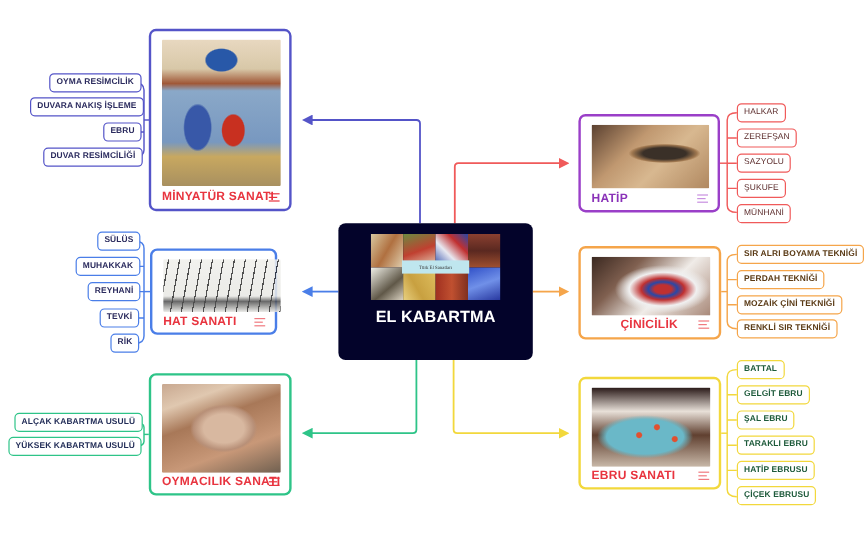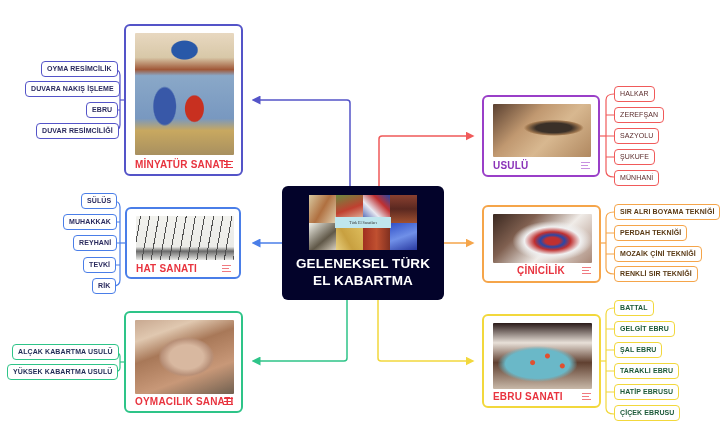--- a/index.html
+++ b/index.html
@@ -112,21 +112,20 @@
     <div style="background:linear-gradient(160deg,#6a8a40,#c04030 50%,#e8d8c0)"></div>
     <div style="background:linear-gradient(45deg,#2848a8,#e8e8f0 40%,#c03030 70%,#2848a8)"></div>
     <div style="background:linear-gradient(180deg,#8a4030,#5a2820 50%,#a05030)"></div>
     <div style="background:linear-gradient(140deg,#f0f0e8,#605848 60%,#d8d0c0)"></div>
     <div style="background:linear-gradient(60deg,#e8d080,#c8a040 40%,#e0c060)"></div>
     <div style="background:linear-gradient(90deg,#a03020,#c05030 50%,#803020)"></div>
     <div style="background:linear-gradient(160deg,#3050c8,#7090e8 50%,#2838a0)"></div>
     <div class="label">Türk El Sanatları</div>
   </div>
   <div class="title">
-    <div>GELENEKSEL TÜRK</div>
     <div>EL KABARTMA</div>
   </div>
 </div>
 
 <div class="branch" style="left:124px;top:24px;width:119px;height:152px;border-color:#5454c8;">
   <div class="photo" style="width:99px;height:122px;background:
          radial-gradient(ellipse 14px 10px at 50% 14%, #2858a8 90%, transparent 100%),
          radial-gradient(ellipse 10px 14px at 60% 62%, #c83020 90%, transparent 100%),
          radial-gradient(ellipse 12px 20px at 30% 60%, #3858a8 90%, transparent 100%),
          linear-gradient(180deg,#e8d8c0 0%,#d8c8a8 20%,#a05838 30%,#8aa8c8 35%,#7898c0 70%,#c8a860 80%,#a89060 100%);"></div>
@@ -135,21 +134,21 @@
     <span style="background:#e8343f;width:9px"></span>
       <span style="background:#e8343f;width:7px"></span>
       <span style="background:#e8343f;width:9px"></span>
   </div>
 </div>
 <div class="leaf" style="left:41px;top:61px;border-color:#5454c8;color:#2b2b5e;">OYMA RESİMCİLİK</div>
 <div class="leaf" style="left:25px;top:81px;border-color:#5454c8;color:#2b2b5e;">DUVARA NAKIŞ İŞLEME</div>
 <div class="leaf" style="left:86px;top:102px;border-color:#5454c8;color:#2b2b5e;">EBRU</div>
 <div class="leaf" style="left:36px;top:123px;border-color:#5454c8;color:#2b2b5e;">DUVAR RESİMCİLİĞİ</div>
 
-<div class="branch" style="left:125px;top:207px;width:116px;height:72px;border-color:#4a7ee8;text-decoration:underline;">
+<div class="branch" style="left:125px;top:207px;width:106px;height:72px;border-color:#4a7ee8;text-decoration:underline;">
   <div class="photo" style="width:98px;height:44px;background:
          repeating-linear-gradient(100deg, transparent 0 4px, #303030 4px 5px, transparent 5px 9px),
          linear-gradient(180deg,#f0f0ec 0%,#e8e8e4 70%,#505050 80%,#e8e8e4 100%);opacity:0.85;"></div>
   <div class="btitle" style="top:54px;color:#e8343f;">HAT SANATI</div>
   <div class="note-icon" style="top:56px;">
     <span style="background:#f07a80;width:9px"></span>
       <span style="background:#f07a80;width:7px"></span>
       <span style="background:#f07a80;width:9px"></span>
   </div>
 </div>
@@ -170,21 +169,21 @@
       <span style="background:#e8343f;width:9px"></span>
   </div>
 </div>
 <div class="leaf" style="left:12px;top:344px;border-color:#2ec488;color:#1f2a55;">ALÇAK KABARTMA USULÜ</div>
 <div class="leaf" style="left:7px;top:364px;border-color:#2ec488;color:#1f2a55;">YÜKSEK KABARTMA USULÜ</div>
 
 <div class="branch" style="left:482px;top:95px;width:118px;height:82px;border-color:#9a3fc8;">
   <div class="photo" style="width:98px;height:53px;background:
          radial-gradient(ellipse 30px 8px at 62% 45%, #3a3028 60%, #a07850 90%, transparent 100%),
          linear-gradient(135deg,#5a4030 0%,#c09870 35%,#d8b890 60%,#b08860 100%);"></div>
-  <div class="btitle" style="top:63px;color:#8a32b8;">USULÜ</div>
+  <div class="btitle" style="top:63px;color:#8a32b8;">HATİP</div>
   <div class="note-icon" style="top:65px;">
     <span style="background:#c890e0;width:9px"></span>
       <span style="background:#c890e0;width:7px"></span>
       <span style="background:#c890e0;width:9px"></span>
   </div>
 </div>
 <div class="leaf" style="left:614px;top:86px;border-color:#f05a5a;color:#5a2a2a;font-weight:normal;">HALKAR</div>
 <div class="leaf" style="left:614px;top:107px;border-color:#f05a5a;color:#5a2a2a;font-weight:normal;">ZEREFŞAN</div>
 <div class="leaf" style="left:614px;top:128px;border-color:#f05a5a;color:#5a2a2a;font-weight:normal;">SAZYOLU</div>
 <div class="leaf" style="left:614px;top:149px;border-color:#f05a5a;color:#5a2a2a;font-weight:normal;">ŞUKUFE</div>

